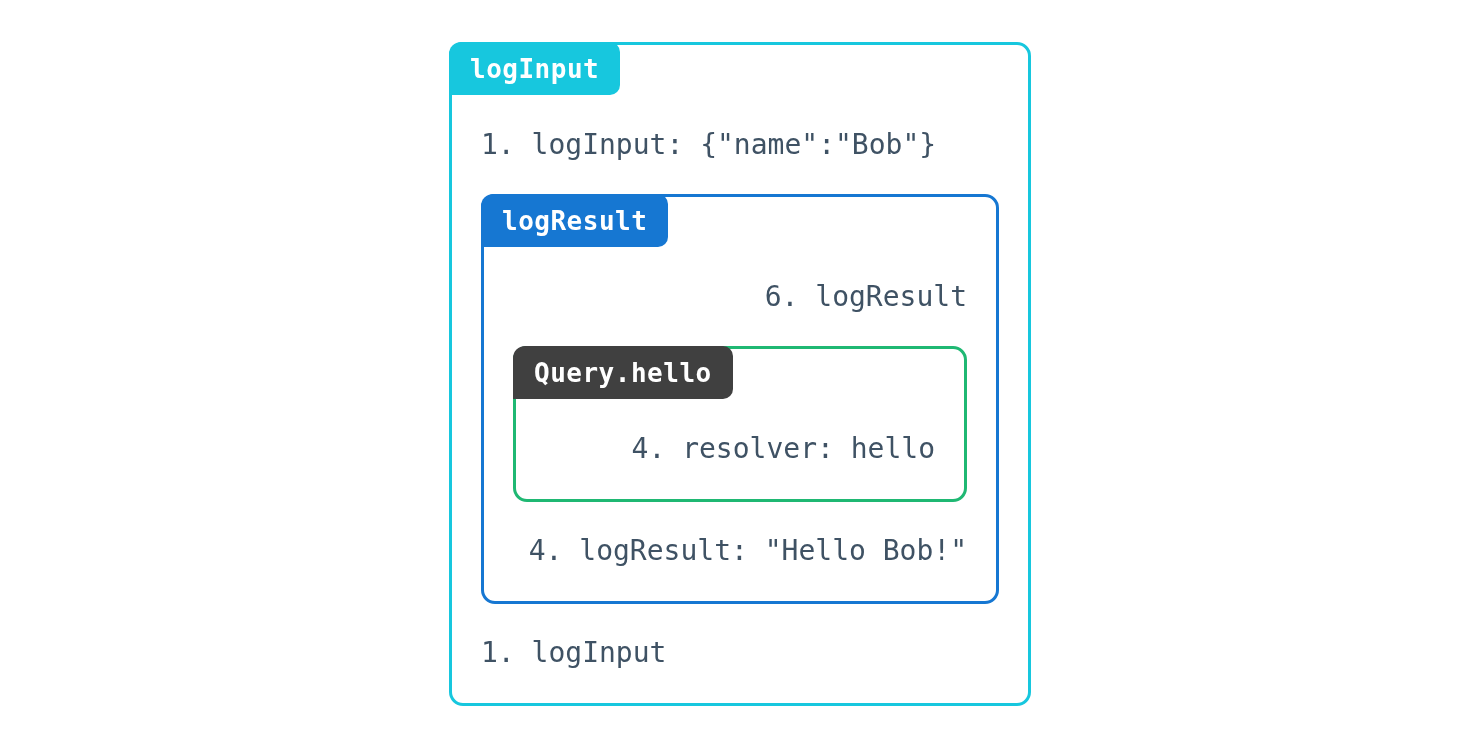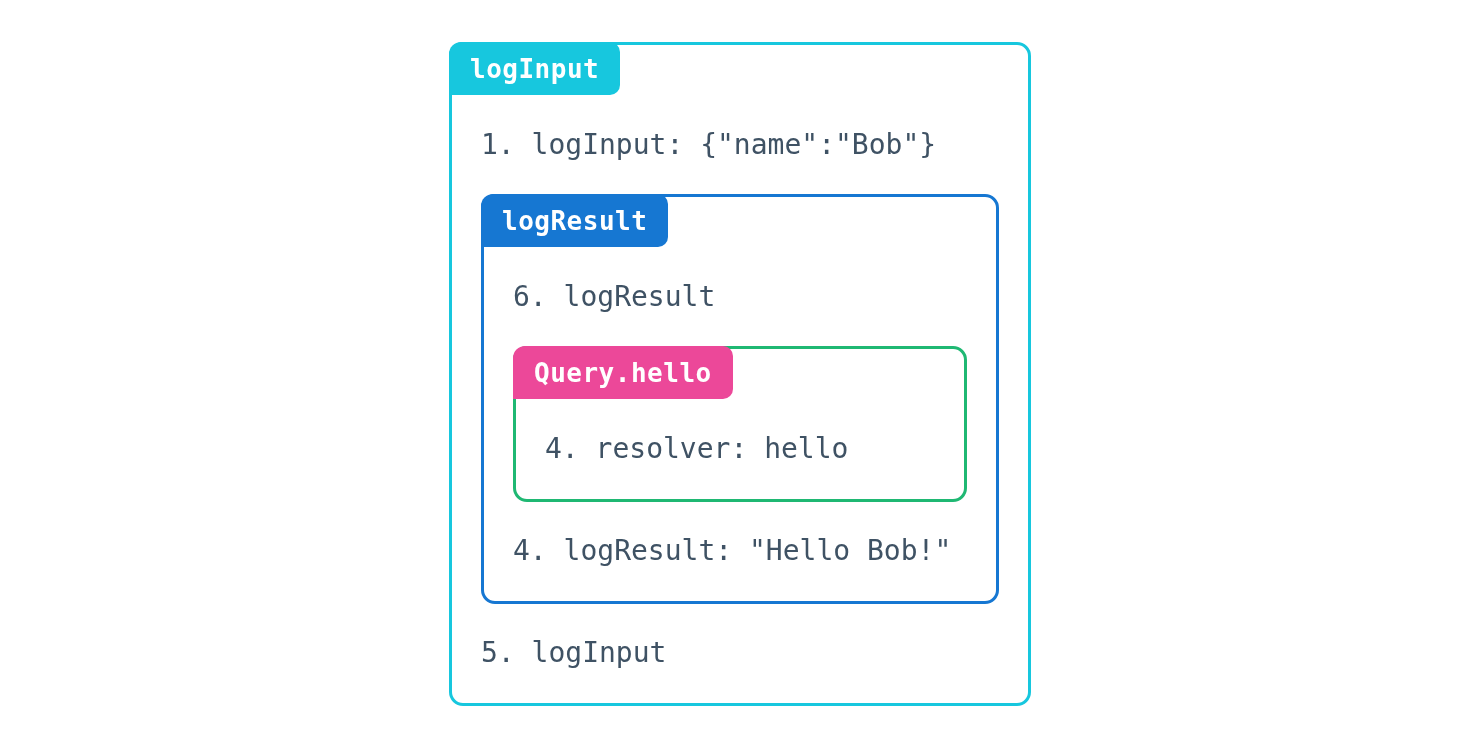--- a/index.html
+++ b/index.html
@@ -59,31 +59,31 @@
 <body>
 
 <div class="canvas" style="color: rgb(63, 82, 100); background-color: rgb(255, 255, 255);">
   <div class="diagram-wrap">
 
     <div class="box" style="border-color: rgb(23, 199, 222);">
       <span class="badge" style="background-color: rgb(23, 199, 222);">logInput</span>
 
       <div class="row">1. logInput: {"name":"Bob"}</div>
 
-      <div class="box" style="border-color: rgb(22, 119, 210);">
+      <div class="box" style="border-color: rgb(22, 119, 210); text-align: right;">
         <span class="badge" style="background-color: rgb(22, 119, 210);">logResult</span>
 
         <div class="row">6. logResult</div>
 
         <div class="box" style="border-color: rgb(31, 184, 115);">
-          <span class="badge" style="background-color: #ec4899;">Query.hello</span>
+          <span class="badge" style="background-color: #404040;">Query.hello</span>
 
           <div class="row">4. resolver: hello</div>
         </div>
 
         <div class="row">4. logResult: "Hello Bob!"</div>
       </div>
 
-      <div class="row">5. logInput</div>
+      <div class="row">1. logInput</div>
     </div>
 
   </div>
 </div>
 
 </body></html>

